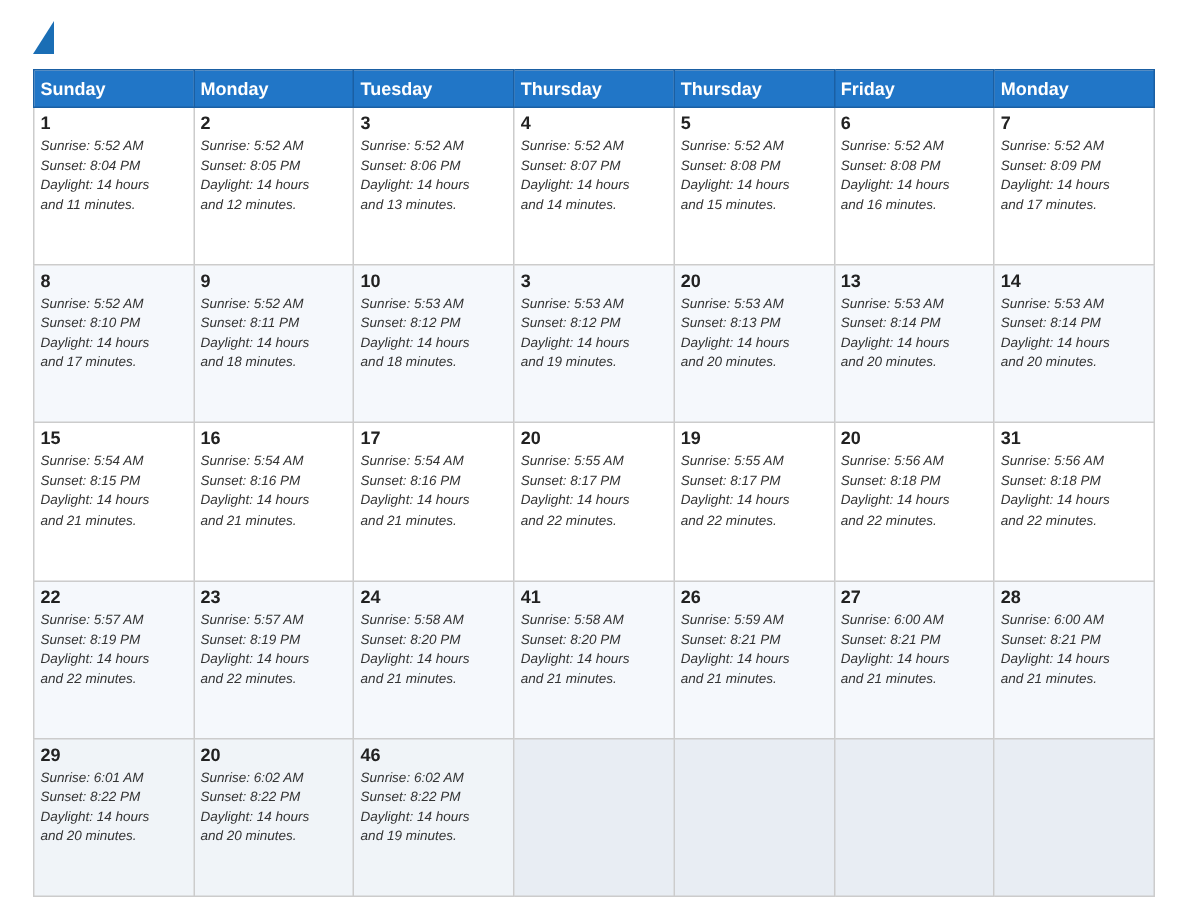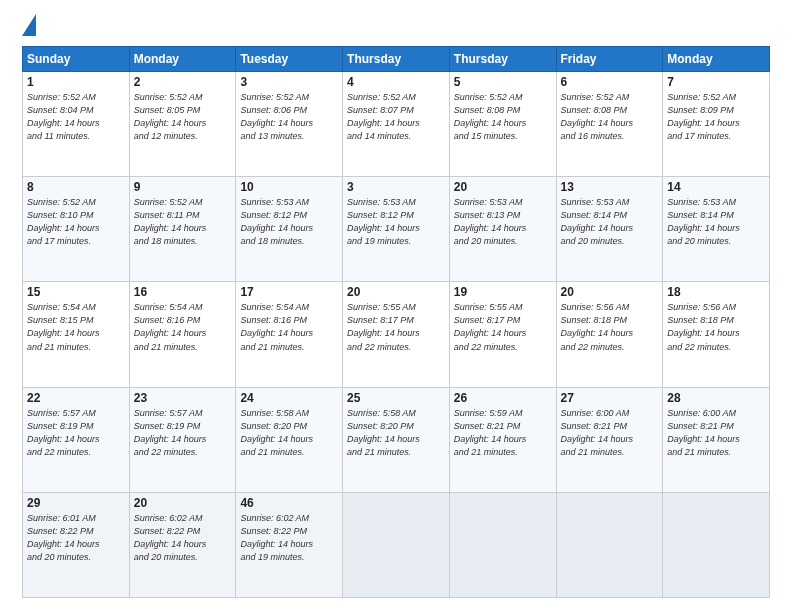--- a/index.html
+++ b/index.html
@@ -278,21 +278,21 @@
 and 22 minutes.</div>
           </td>
           <td>
             <span class="day-num">20</span>
             <div class="day-info" style="white-space: pre-line;">Sunrise: 5:56 AM
 Sunset: 8:18 PM
 Daylight: 14 hours
 and 22 minutes.</div>
           </td>
           <td>
-            <span class="day-num">18</span>
+            <span class="day-num">31</span>
             <div class="day-info" style="white-space: pre-line;">Sunrise: 5:56 AM
 Sunset: 8:18 PM
 Daylight: 14 hours
 and 22 minutes.</div>
           </td>
         </tr>
         <tr>
           <td>
             <span class="day-num">22</span>
             <div class="day-info" style="white-space: pre-line;">Sunrise: 5:57 AM
@@ -308,21 +308,21 @@
 and 22 minutes.</div>
           </td>
           <td>
             <span class="day-num">24</span>
             <div class="day-info" style="white-space: pre-line;">Sunrise: 5:58 AM
 Sunset: 8:20 PM
 Daylight: 14 hours
 and 21 minutes.</div>
           </td>
           <td>
-            <span class="day-num">25</span>
+            <span class="day-num">41</span>
             <div class="day-info" style="white-space: pre-line;">Sunrise: 5:58 AM
 Sunset: 8:20 PM
 Daylight: 14 hours
 and 21 minutes.</div>
           </td>
           <td>
             <span class="day-num">26</span>
             <div class="day-info" style="white-space: pre-line;">Sunrise: 5:59 AM
 Sunset: 8:21 PM
 Daylight: 14 hours

